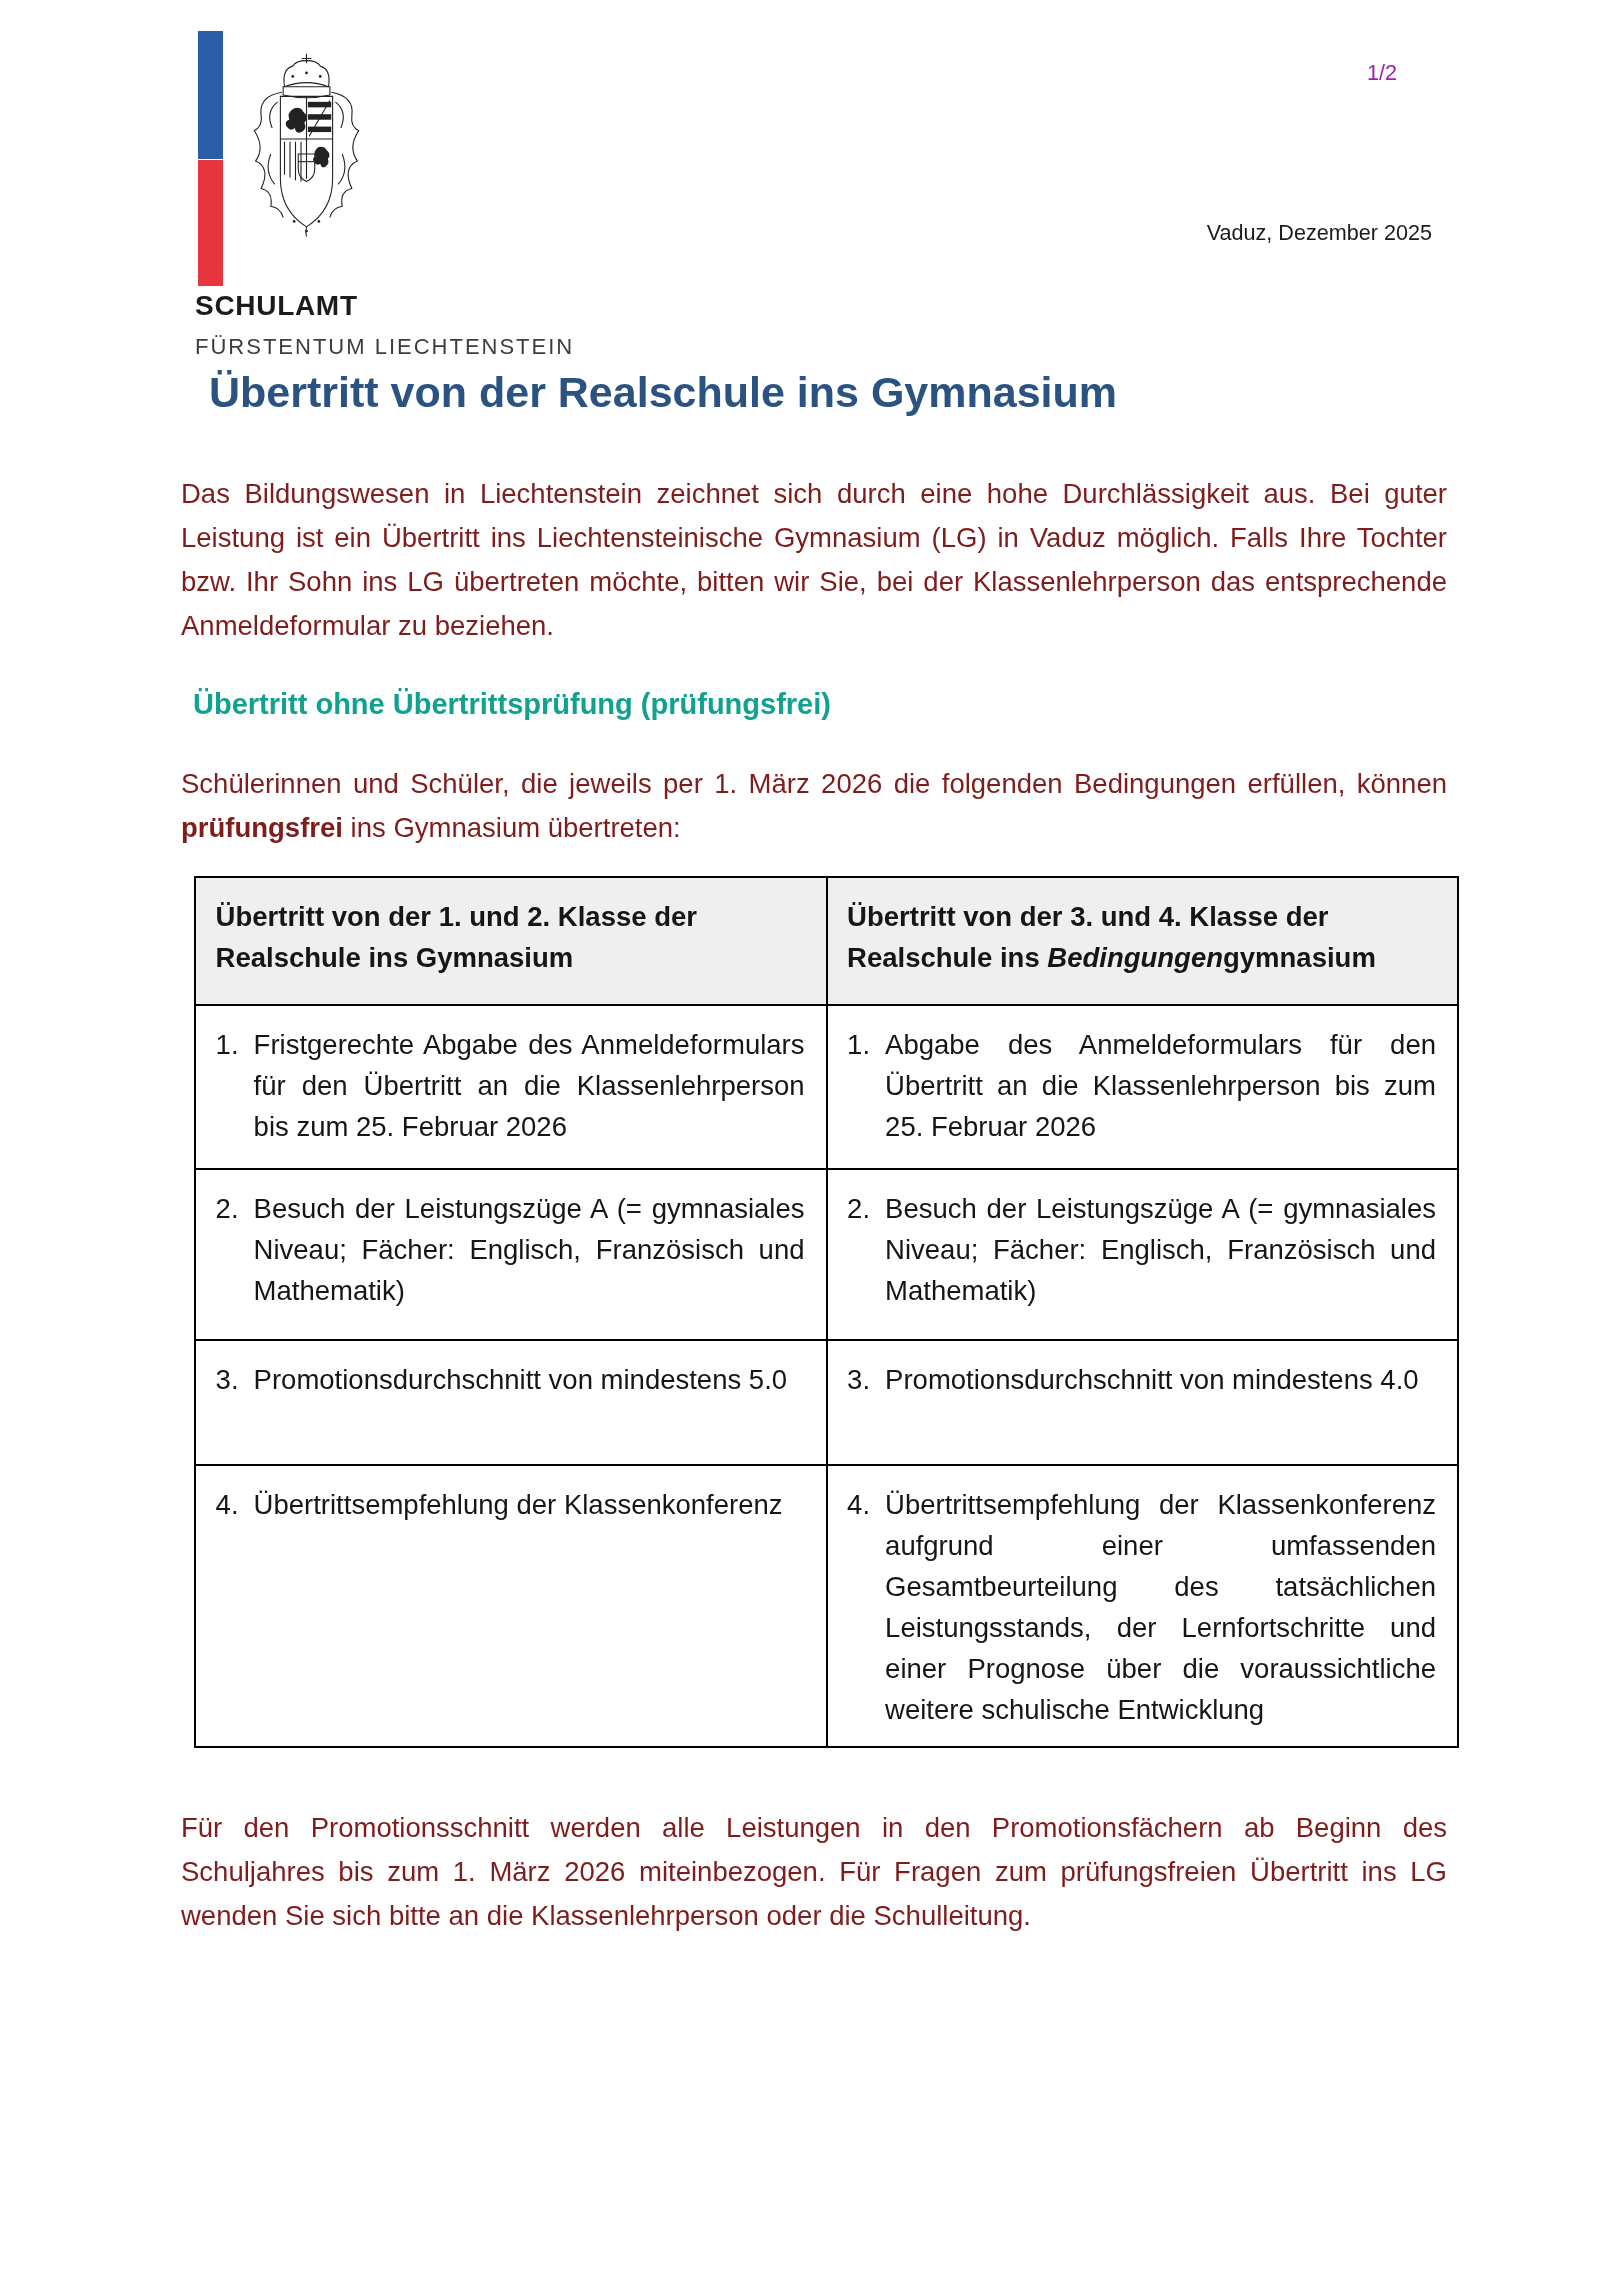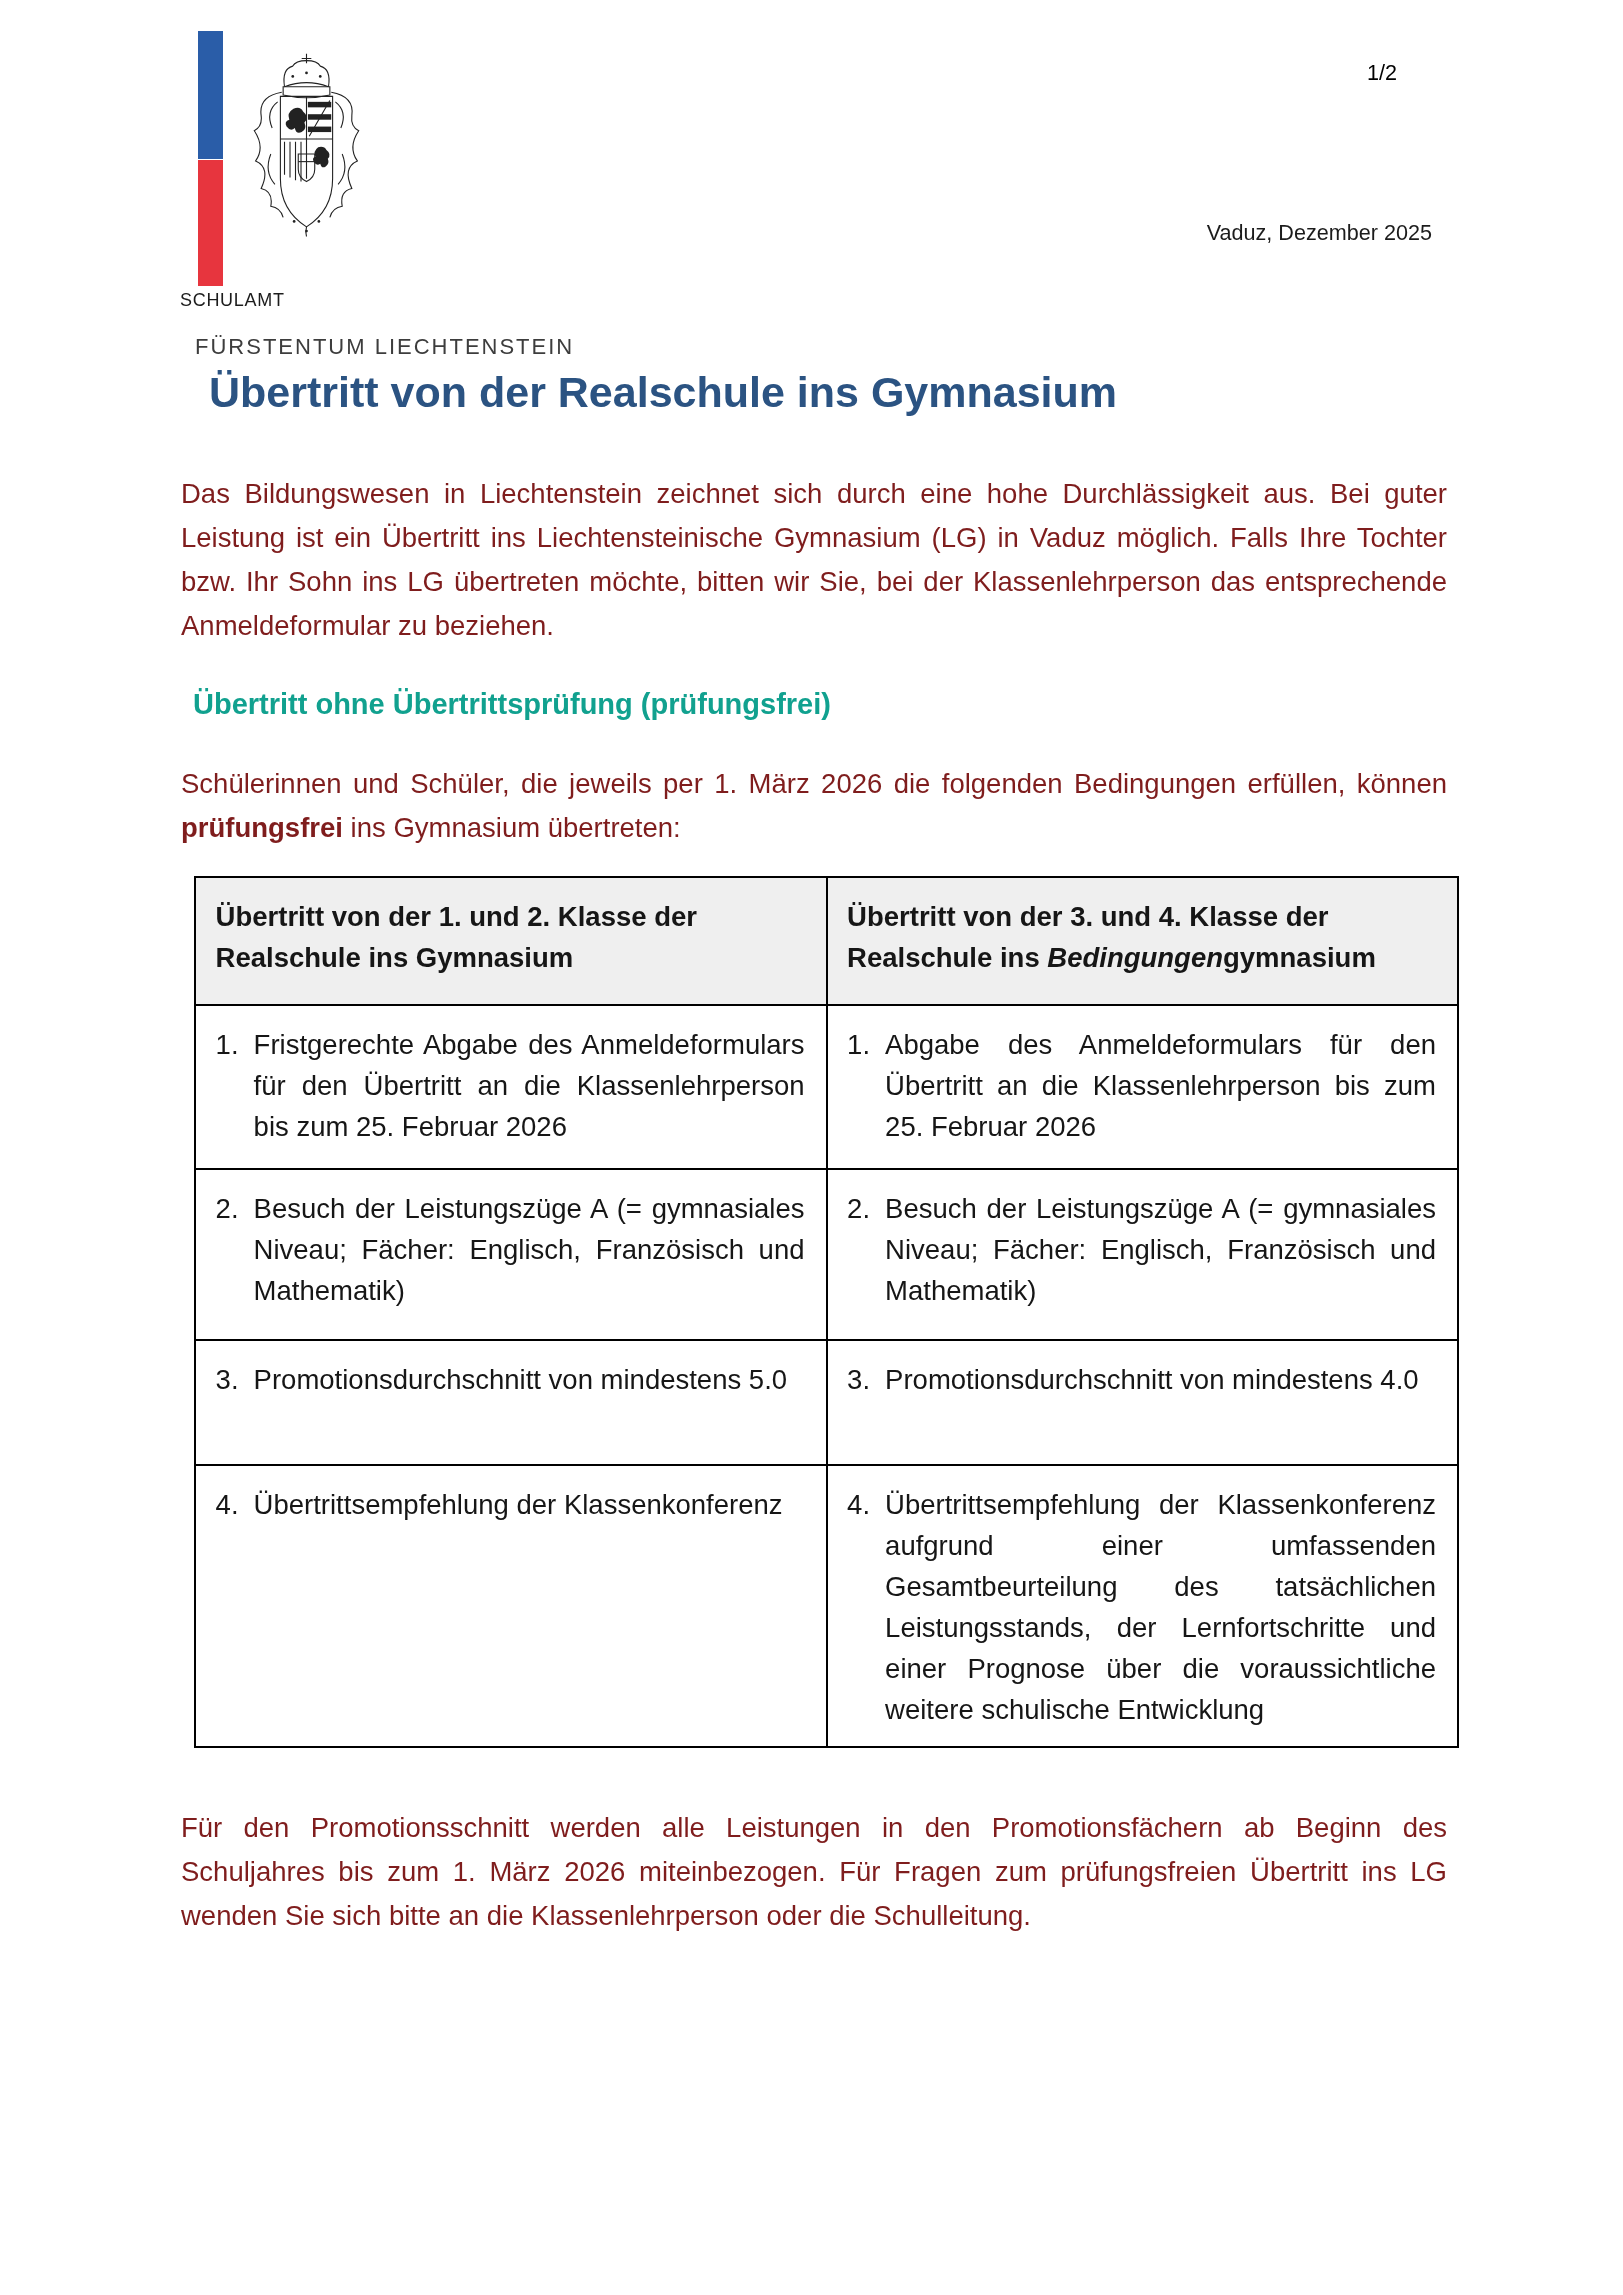--- a/index.html
+++ b/index.html
@@ -10,30 +10,30 @@
     font-family:"Liberation Sans","DejaVu Sans",sans-serif;
     color:#161616;
     overflow:hidden;
   }
   
   .bar{position:absolute;left:198px;width:25px;}
   .bar-blue{top:31px;height:128px;background:#2a5da8;}
   .bar-red{top:160px;height:126px;background:#e7353e;}
   .coa{position:absolute;left:236px;top:51px;width:141px;height:213px;}
   .org{
-    position:absolute;left:180px;top:290px;
-    font-size:18px;font-weight:normal;letter-spacing:0.7px;color:#1c1c1c;
+    position:absolute;left:195px;top:290px;
+    font-size:28px;font-weight:bold;letter-spacing:0.7px;color:#1c1c1c;
   }
   .org-sub{
     position:absolute;left:195px;top:334px;
     font-size:22px;font-weight:normal;letter-spacing:2px;color:#3d3d3d;
   }
   .page-number{
     position:absolute;right:226px;top:60px;
-    font-size:21.6px;color:#000000;
+    font-size:21.6px;color:#a21caf;
   }
   .place-date{
     position:absolute;right:191px;top:220px;
     font-size:21.6px;color:#1c1c1c;
   }
   
   .doc-title{
     position:absolute;left:193px;top:352px;width:1269px;
     font-size:43px;font-weight:bold;color:#2b5382;
   }

